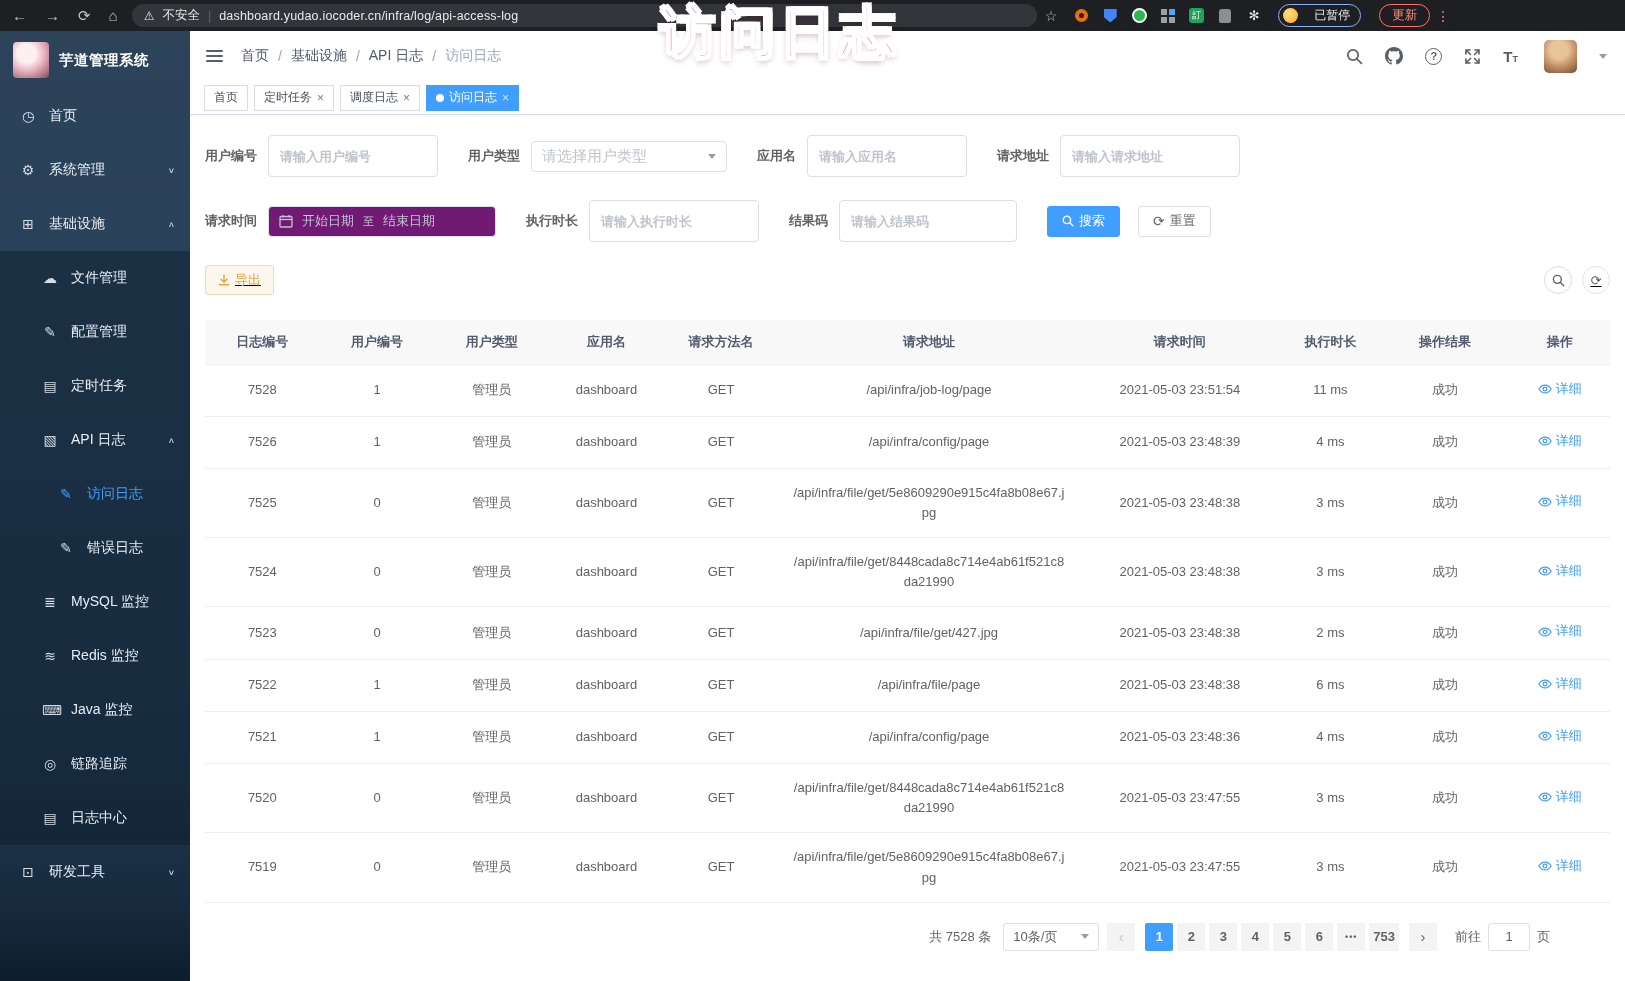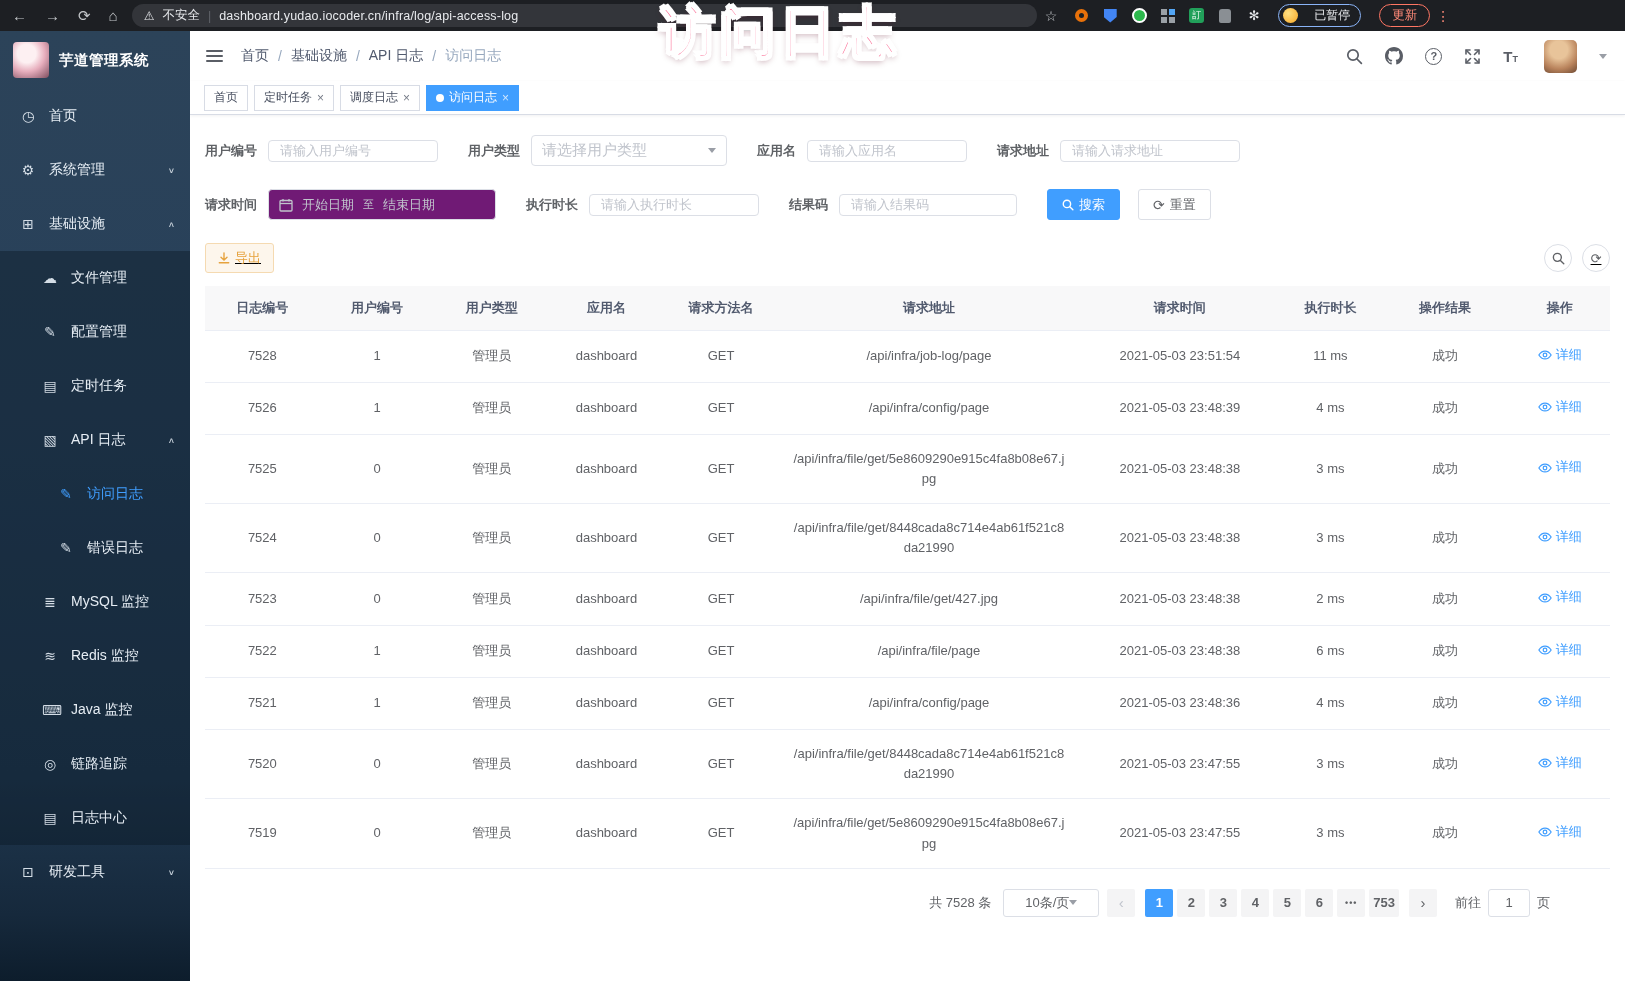--- a/index.html
+++ b/index.html
@@ -77,56 +77,56 @@
   .tag .dot { width:8px; height:8px; border-radius:50%; background:#fff; }
   .tag .tclose { font-size:12px; line-height:1; opacity:.75; }
   .tag.active { background:#409eff; border-color:#409eff; color:#fff; }
 
   .content { padding:20px 15px 0 15px; }
 
   
   .f-row { display:flex; align-items:center; margin-bottom:23px; }
   .f-group { display:flex; align-items:center; margin-right:30px; }
   .f-label { font-size:13px; font-weight:700; color:#5f6266; margin-right:11px; white-space:nowrap; }
-  .f-input { height:22px; border:1px solid #dcdfe6; border-radius:4px; padding:0 11px; font-size:13px; color:#404040;
-    background:#fff; outline:none; }
+  .f-input { height:42px; border:1px solid #dcdfe6; border-radius:4px; padding:0 11px; font-size:13px; color:#404040;
+    background:#fff; outline:none;font-weight:bold; }
   .f-input::placeholder { color:#c0c4cc; }
   .f-select { height:31px; border:1px solid #dcdfe6; border-radius:4px; padding:0 10px; display:flex;
     align-items:center; justify-content:space-between; color:#c0c4cc; font-size:15px; cursor:pointer; background:#fff; }
   .date-range { height:31px; border:1px solid #dcdfe6; border-radius:4px; display:flex; align-items:center;
     gap:9px; padding:0 10px; font-size:13px; color:#c0c4cc; background:#701a75; }
   .btn { height:31px; border-radius:3px; font-size:13px; display:inline-flex; align-items:center; gap:5px;
     padding:0 14px; cursor:pointer; border:1px solid transparent; }
   .btn-primary { background:#409eff; border-color:#409eff; color:#fff; }
   .btn-plain { background:#fff; border-color:#dcdfe6; color:#606266; }
   .btn-warnplain { background:#fdf6ec; border-color:#f5dab1; color:#e6a23c; height:30px; padding:0 12px; }
   .refresh-glyph { font-size:14px; line-height:1; }
 
   
-  .toolbar { display:flex; align-items:center; margin-bottom:13px;text-decoration:underline; }
+  .toolbar { display:flex; align-items:center; margin-bottom:25px;text-decoration:underline; }
   .tool-circles { margin-left:auto; display:flex; gap:10px; }
   .circle-btn { width:28px; height:28px; border-radius:50%; border:1px solid #dcdfe6; background:#fff;
     color:#606266; display:flex; align-items:center; justify-content:center; cursor:pointer; font-size:13px; }
 
   
   table.log-table { width:100%; border-collapse:collapse; }
   .log-table th { background:#f8f8f9; color:#515a6e; font-weight:700; font-size:13px; height:44px;
     border-bottom:1px solid #ebeef5; text-align:center; padding:0 6px; }
   .log-table td { font-size:13px; color:#606266; text-align:center; padding:14px 6px;
     border-bottom:1px solid #ebeef5; line-height:1.55; }
   .log-table td.url { word-break:break-all; padding-left:14px; padding-right:14px; }
   .log-table td.nowrap { white-space:nowrap; }
   .detail-link { color:#409eff; display:inline-flex; align-items:center; gap:4px; cursor:pointer; white-space:nowrap; }
 
   
   .pagination { display:flex; align-items:center; justify-content:flex-end; gap:6px;
     margin:20px 60px 0 0; font-size:13px; color:#606266; }
   .pg-total { margin-right:6px; }
   .page-size { width:96px; height:28px; border:1px solid #dcdfe6; border-radius:3px; display:flex; align-items:center;
-    justify-content:center; padding:0 9px; color:#606266; cursor:pointer; background:#fff; }
+    justify-content:space-between; padding:0 9px; color:#606266; cursor:pointer; background:#fff; }
   .pg-btn { min-width:28px; height:28px; background:#f4f4f5; color:#606266; border-radius:2px; margin:0 2px;
     display:inline-flex; align-items:center; justify-content:center; font-weight:600; cursor:pointer; padding:0 4px; }
   .pg-btn.arrow { font-size:15px; font-weight:400; }
   .pg-btn.prev { color:#c0c4cc; }
   .pg-btn.active { background:#409eff; color:#fff; }
   .pg-goto { display:flex; align-items:center; gap:7px; margin-left:10px; }
   .pg-goto input { width:42px; height:28px; border:1px solid #dcdfe6; border-radius:3px; text-align:center;
     font-size:13px; color:#606266; outline:none; }
 
   

